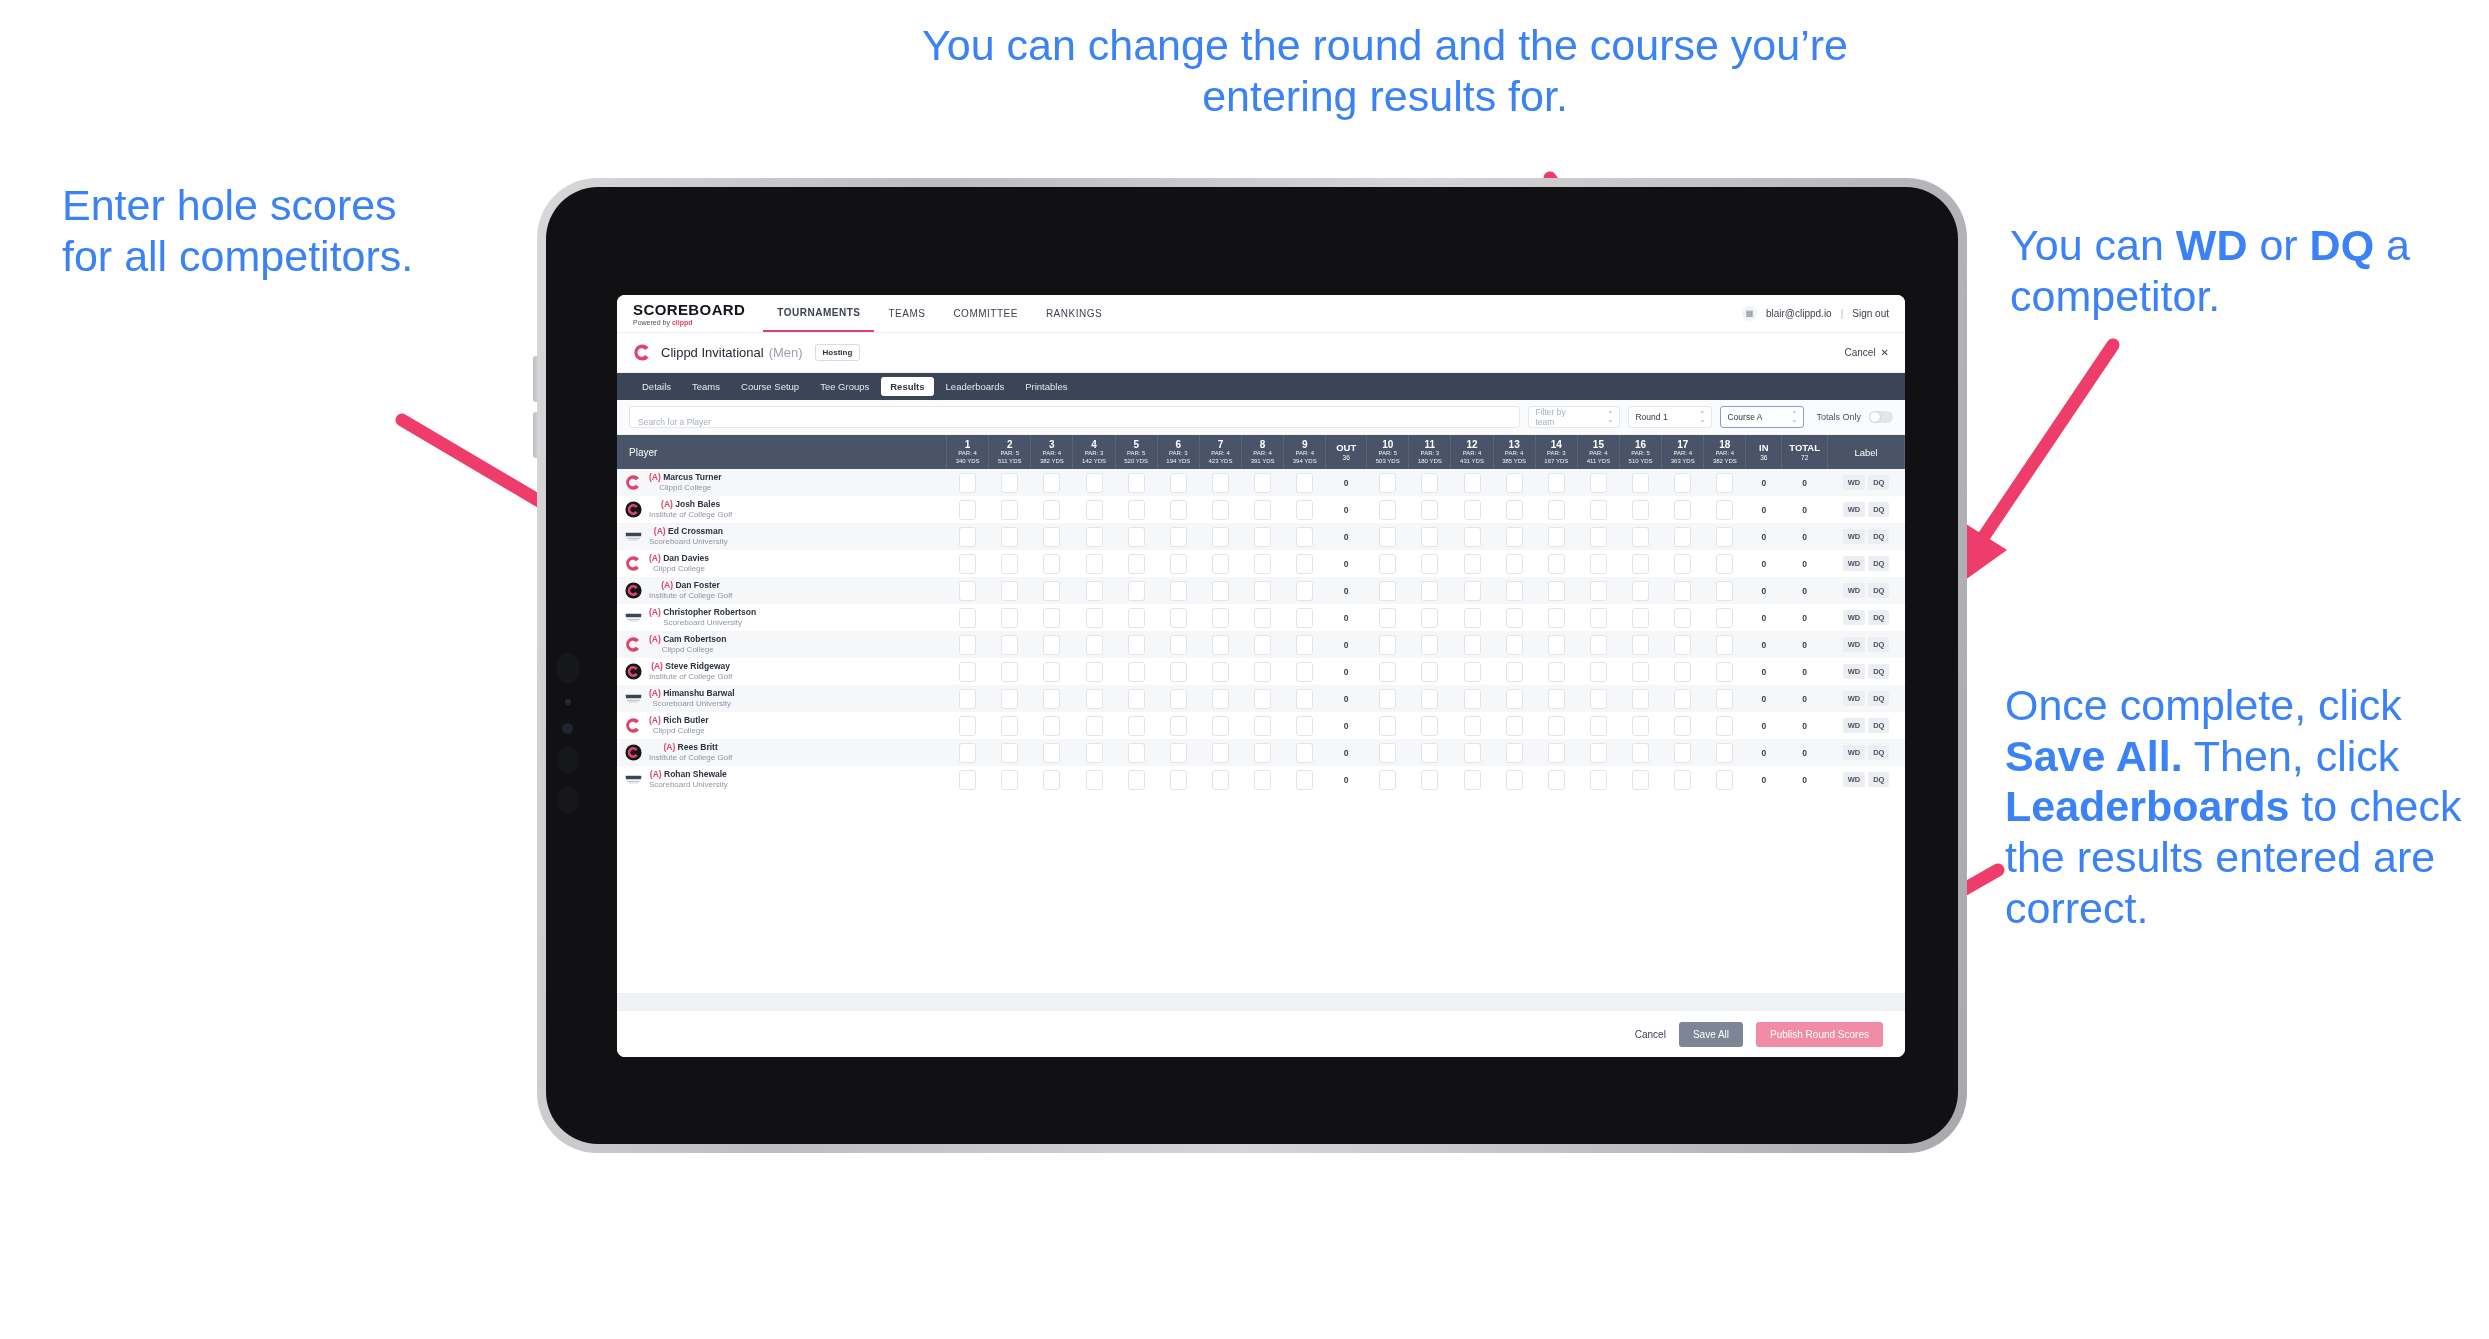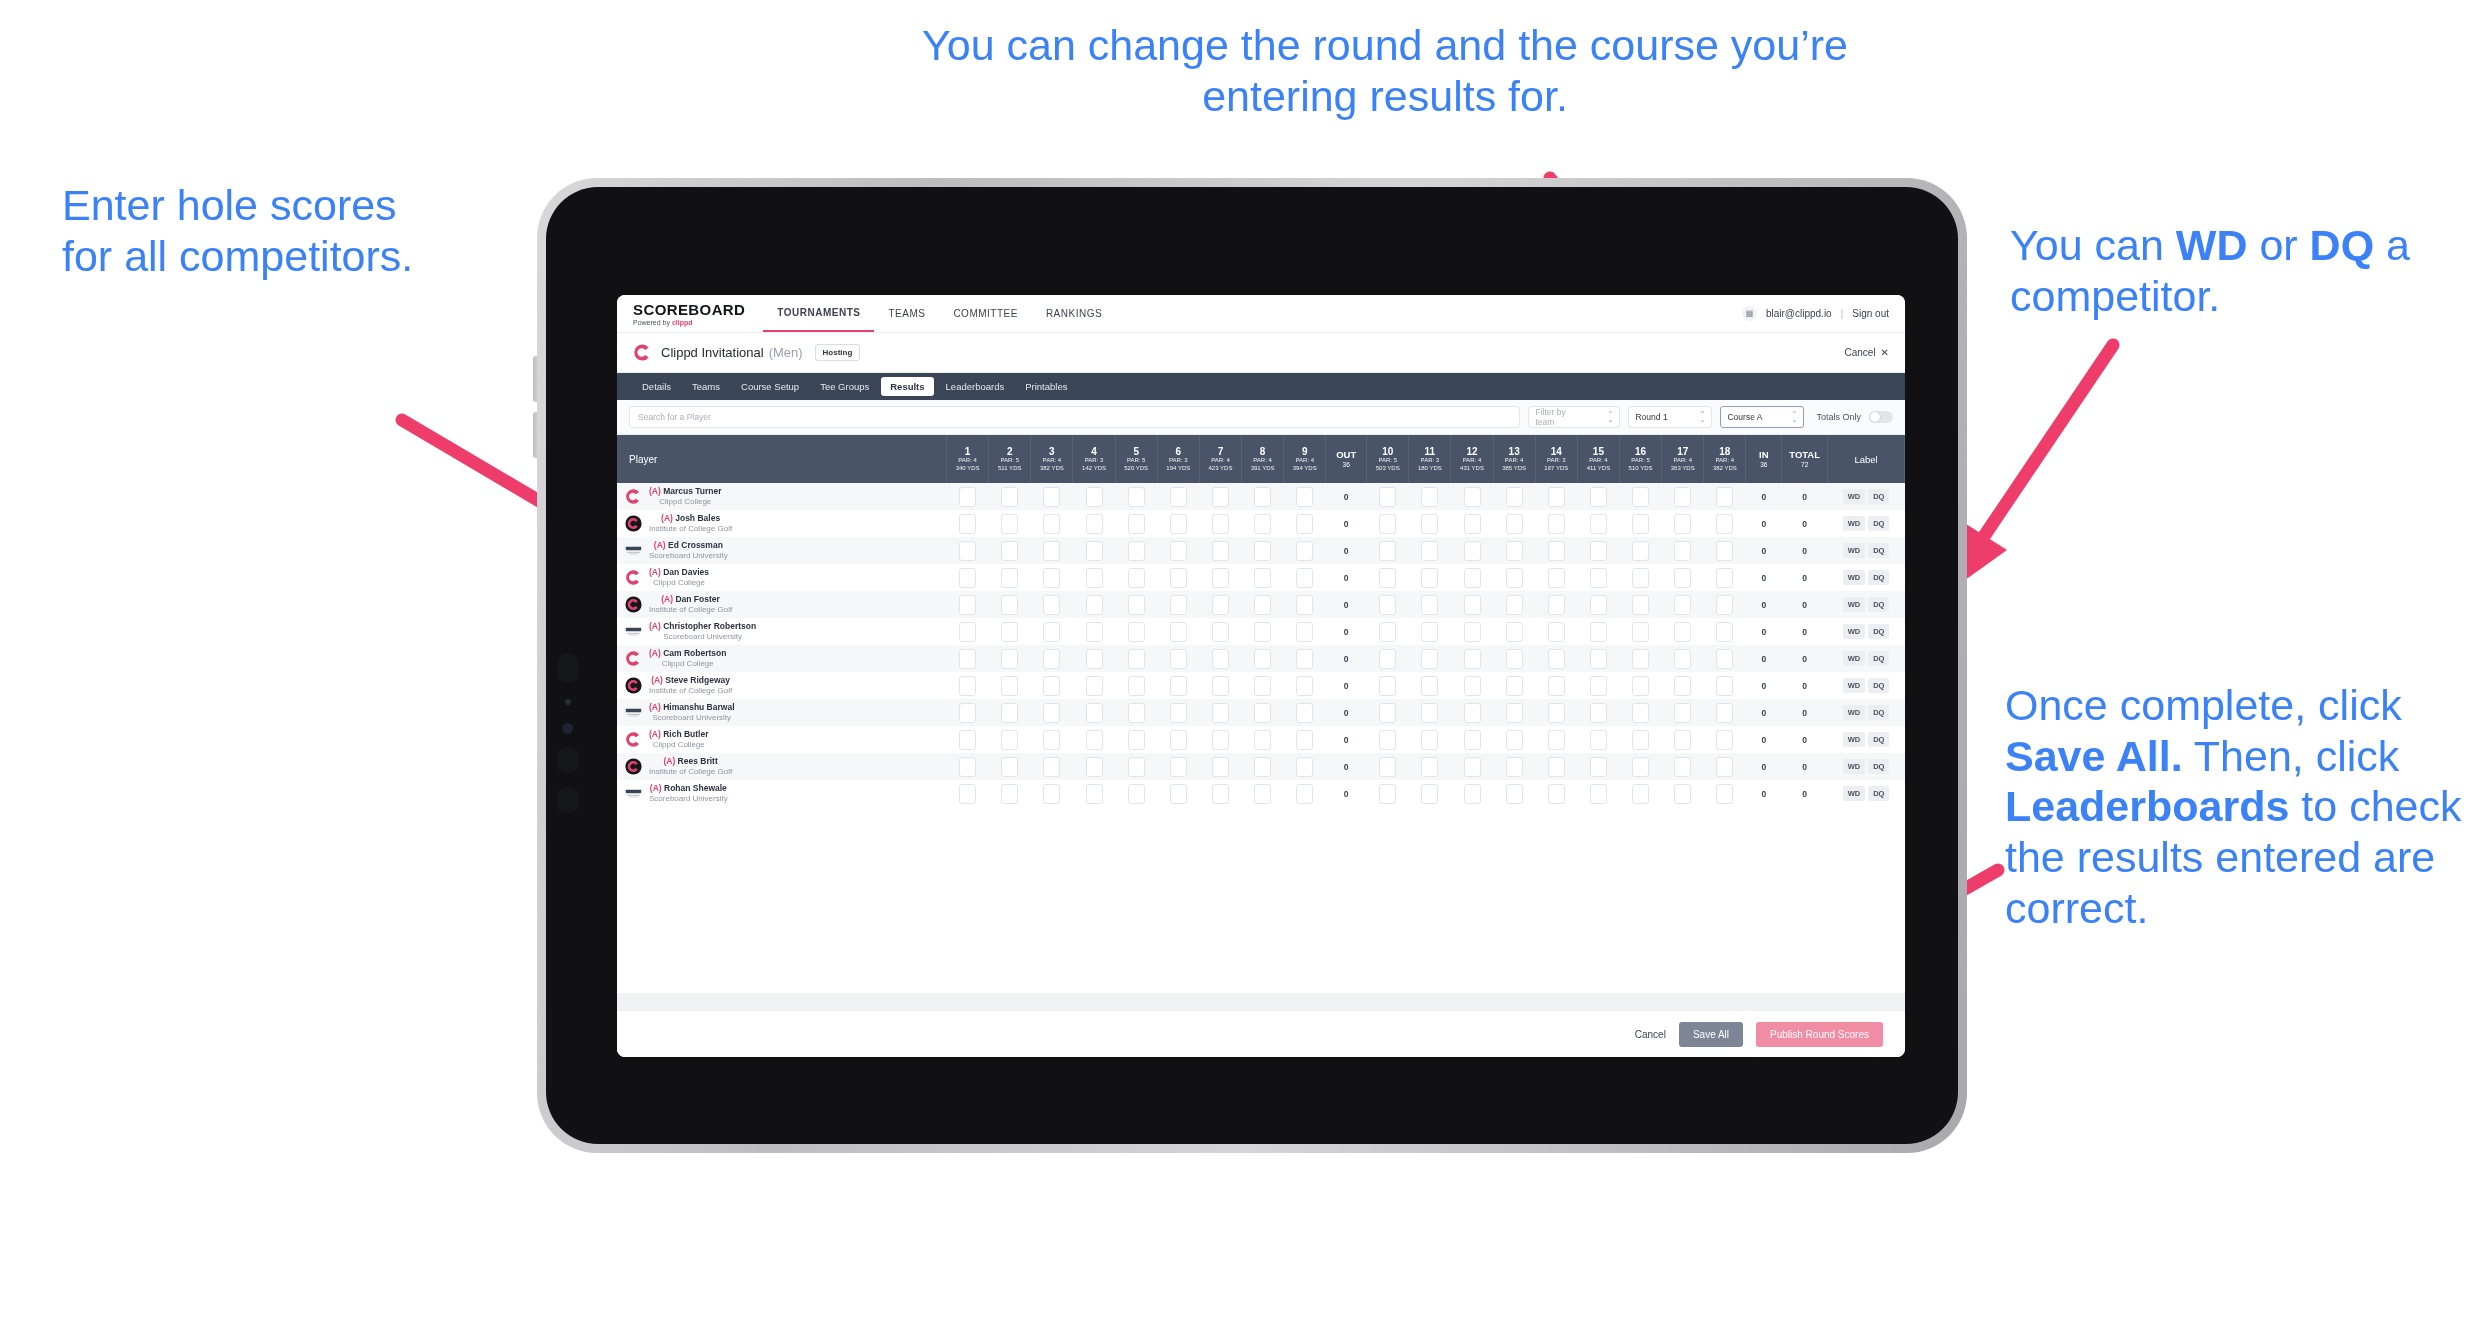--- a/index.html
+++ b/index.html
@@ -48,21 +48,21 @@
   .tour-name{font-size:13px;color:#1f2430;font-weight:500;}
   .tour-gender{font-size:13px;color:#9aa0ae;margin-left:5px;}
   .hosting{margin-left:12px;border:1px solid #d9dce2;border-radius:3px;padding:3px 7px;font-size:8px;font-weight:bold;color:#2f3542;}
   .cancel-x{margin-left:auto;display:flex;align-items:center;gap:5px;font-size:10px;color:#3b4150;cursor:pointer;}
 
   .tabsbar{height:27px;background:#3b4558;display:flex;align-items:center;padding:0 16px;gap:3px;}
   .tabitem{font-size:9.5px;color:#e6e9ef;padding:4px 9px;border-radius:3px;cursor:pointer;}
   .tabitem.active{background:#fff;color:#2f3542;font-weight:600;}
 
   .filterbar{height:34px;background:#fafbfc;display:flex;align-items:center;padding:0 12px;gap:8px;border-bottom:1px solid #eceef1;}
-  .search{flex:1;height:20px;border:1px solid #e3e6eb;border-radius:3px;background:#fff;display:flex;align-items:center;padding:0 8px;font-size:8.5px;color:#a8adb9;}
+  .search{flex:1;height:20px;border:1px solid #e3e6eb;border-radius:3px;background:#fff;display:flex;align-items:flex-end;padding:0 8px;font-size:8.5px;color:#a8adb9;}
   .selbox{height:20px;border:1px solid #e3e6eb;border-radius:3px;background:#fff;display:flex;align-items:center;justify-content:space-between;padding:0 6px;font-size:8.5px;color:#2f3542;gap:10px;}
   .selbox.muted{color:#a8adb9;}
   .selbox.focus{border-color:#8d9ccb;}
   .chev{font-size:7px;color:#8b91a0;line-height:0.8;}
   .totals-lab{font-size:9px;color:#4b5160;margin-left:4px;}
   .toggle{width:24px;height:12px;border-radius:6px;background:#e2e5ea;position:relative;}
   .toggle i{position:absolute;left:1px;top:1px;width:10px;height:10px;border-radius:50%;background:#fff;box-shadow:0 0 2px rgba(0,0,0,.25);}
 
   
   .tablewrap{flex:1;overflow:hidden;background:#fff;}
@@ -305,21 +305,21 @@
                   <th style="height: 34px;">
                     <div class="hnum">16</div>
                     <div class="hpar">PAR: 5</div>
                     <div class="hyds">510 YDS</div>
                   </th>
                   <th style="height: 34px;">
                     <div class="hnum">17</div>
                     <div class="hpar">PAR: 4</div>
                     <div class="hyds">363 YDS</div>
                   </th>
-                  <th style="height: 48px;">
+                  <th style="height: 34px;">
                     <div class="hnum">18</div>
                     <div class="hpar">PAR: 4</div>
                     <div class="hyds">382 YDS</div>
                   </th>
                   <th>
                     <div class="agg-t">IN</div>
                     <div class="agg-v">36</div>
                   </th>
                   <th>
                     <div class="agg-t">TOTAL</div>

